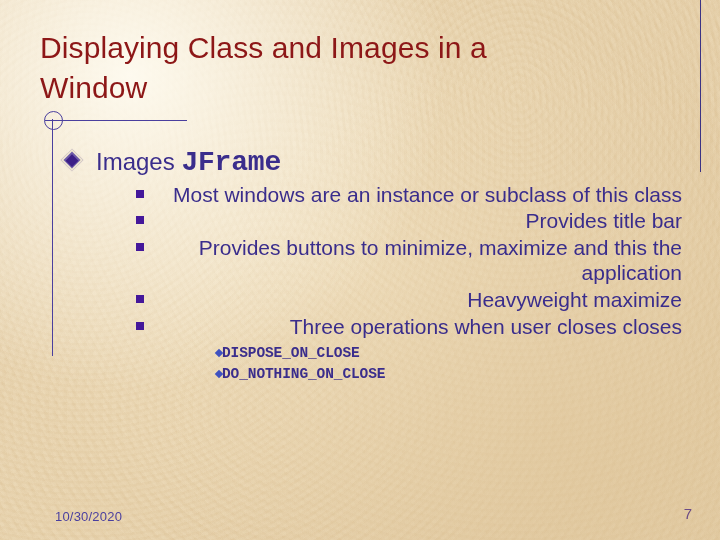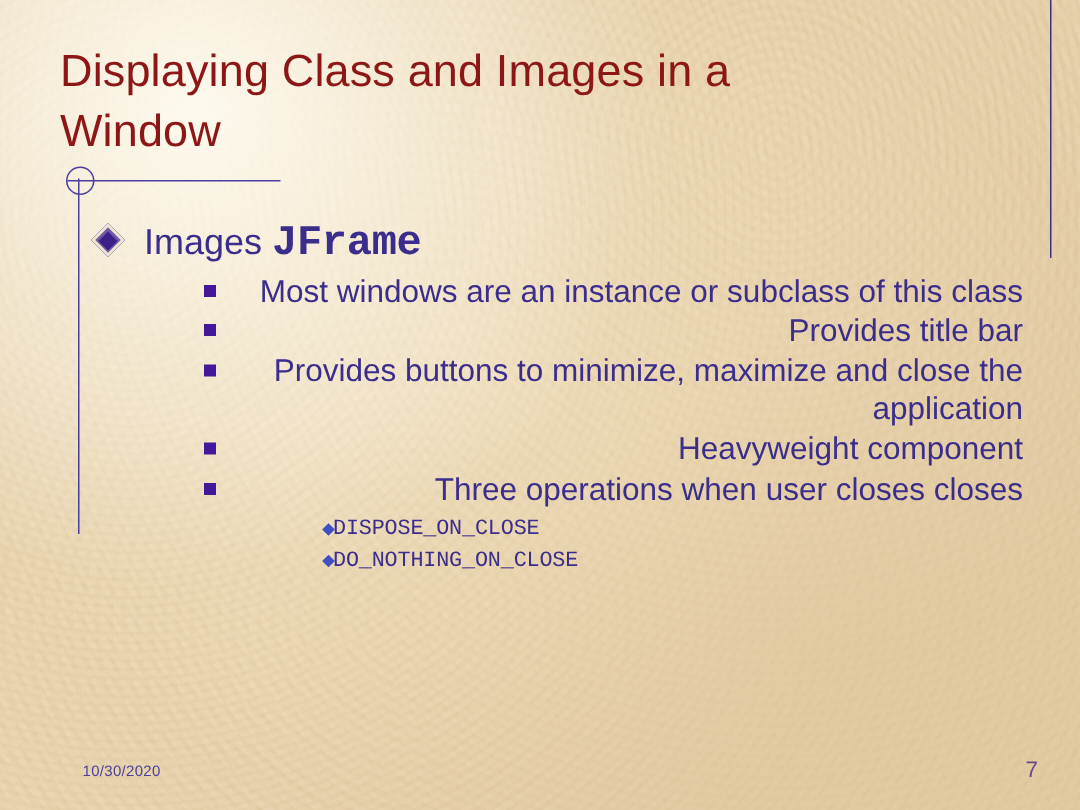--- a/index.html
+++ b/index.html
@@ -144,42 +144,42 @@
     background: #44179a;
   }
   li.l2 > .l2text { display: block; padding-left: 18px; text-align: right; }
 
   
   ul.l3wrap { margin: 4px 0 0 0; padding: 0; list-style: none; }
   li.l3 {
     position: relative;
     padding-left: 86px;
     font-family: "Liberation Mono", "DejaVu Sans Mono", monospace;
-    font-weight: normal;
+    font-weight: bold;
     font-size: 14.5px;
     line-height: 1.42;
     letter-spacing: -0.1px;
     color: #3a2d8c;
   }
   li.l3 > .bullet-minidiamond {
     position: absolute;
     left: 80px;
     top: 7px;
     width: 6px;
     height: 6px;
     background: #3f51c0;
     transform: rotate(45deg);
   }
 
   
   #footer-date {
     position: absolute;
     left: 55px;
     top: 509px;
-    font-size: 10px;
+    font-size: 13px;
     color: #4a3f9e;
     letter-spacing: 0.2px;
   }
   #footer-page {
     position: absolute;
     right: 28px;
     top: 505px;
     font-size: 15px;
     color: #6a4a86;
   }
@@ -206,25 +206,25 @@
           <li class="l2">
             <span class="bullet-square"></span>
             <span class="l2text">Most windows are an instance or subclass of this class</span>
           </li>
           <li class="l2">
             <span class="bullet-square"></span>
             <span class="l2text">Provides title bar</span>
           </li>
           <li class="l2">
             <span class="bullet-square"></span>
-            <span class="l2text">Provides buttons to minimize, maximize and close the application</span>
-          </li>
-          <li class="l2">
-            <span class="bullet-square"></span>
-            <span class="l2text">Heavyweight component</span>
+            <span class="l2text">Provides buttons to minimize, maximize and this the application</span>
+          </li>
+          <li class="l2">
+            <span class="bullet-square"></span>
+            <span class="l2text">Heavyweight maximize</span>
           </li>
           <li class="l2">
             <span class="bullet-square"></span>
             <span class="l2text">Three operations when user closes closes</span>
 
             <ul class="l3wrap">
               <li class="l3">
                 <span class="bullet-minidiamond"></span>
                 <span>DISPOSE_ON_CLOSE</span>
               </li>

